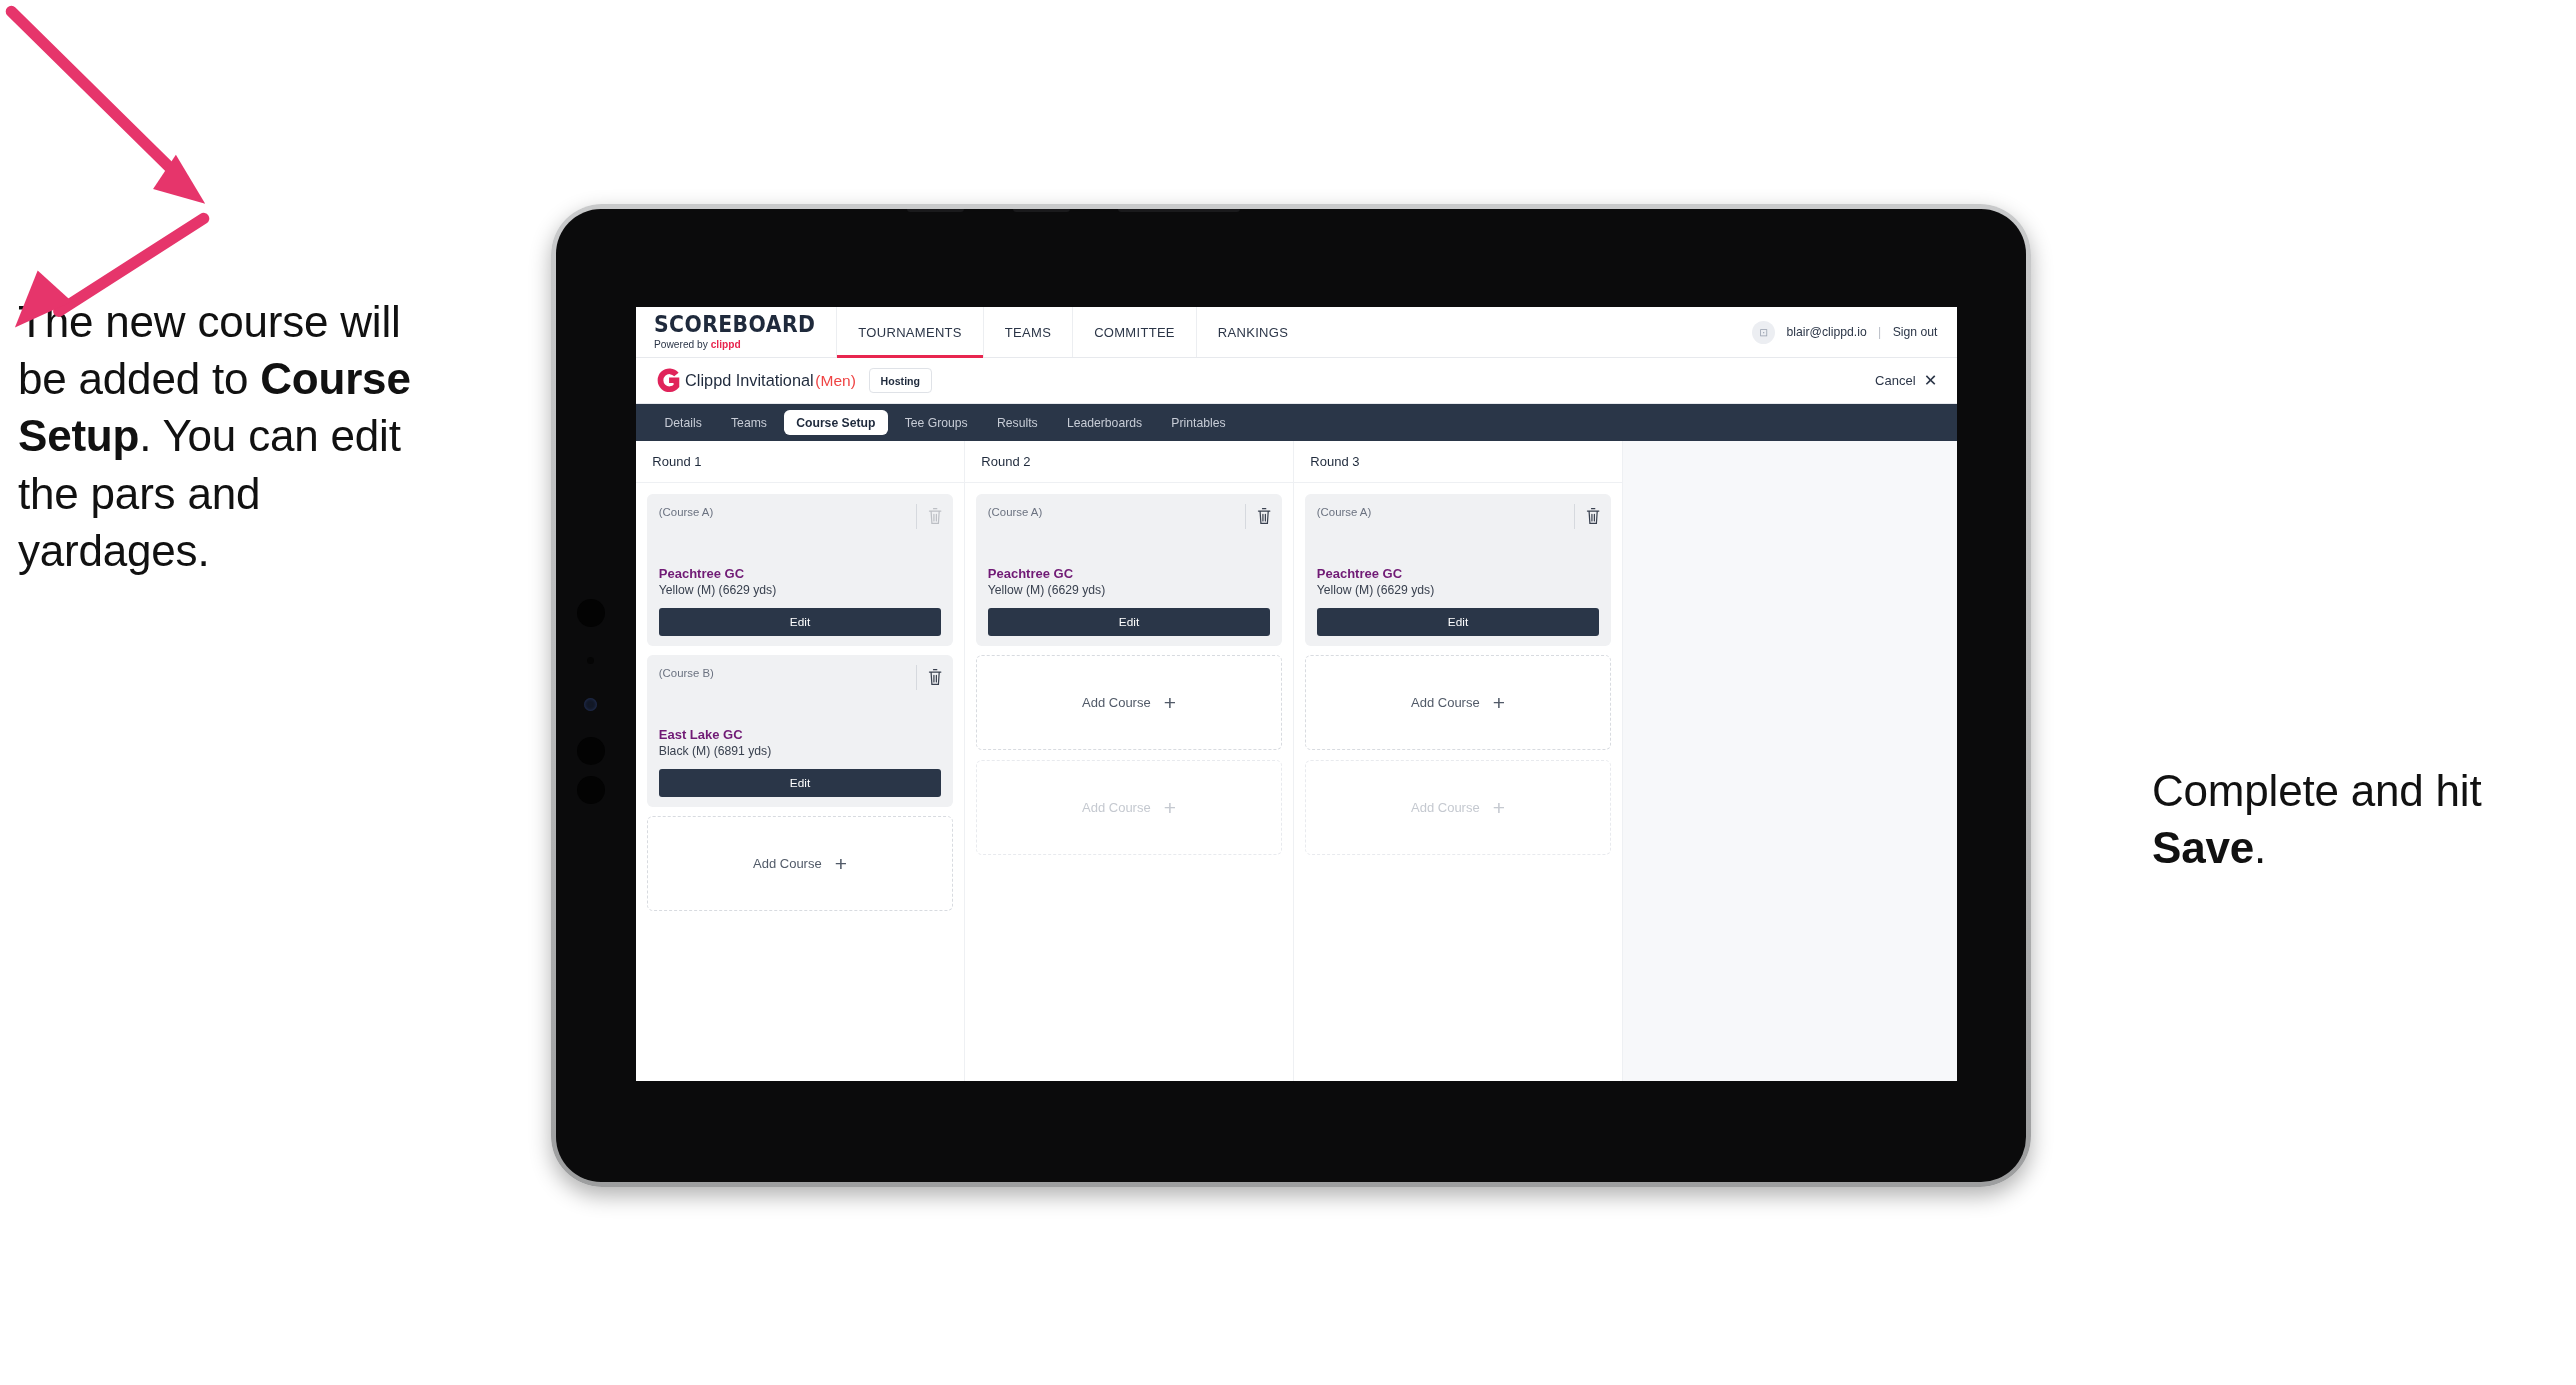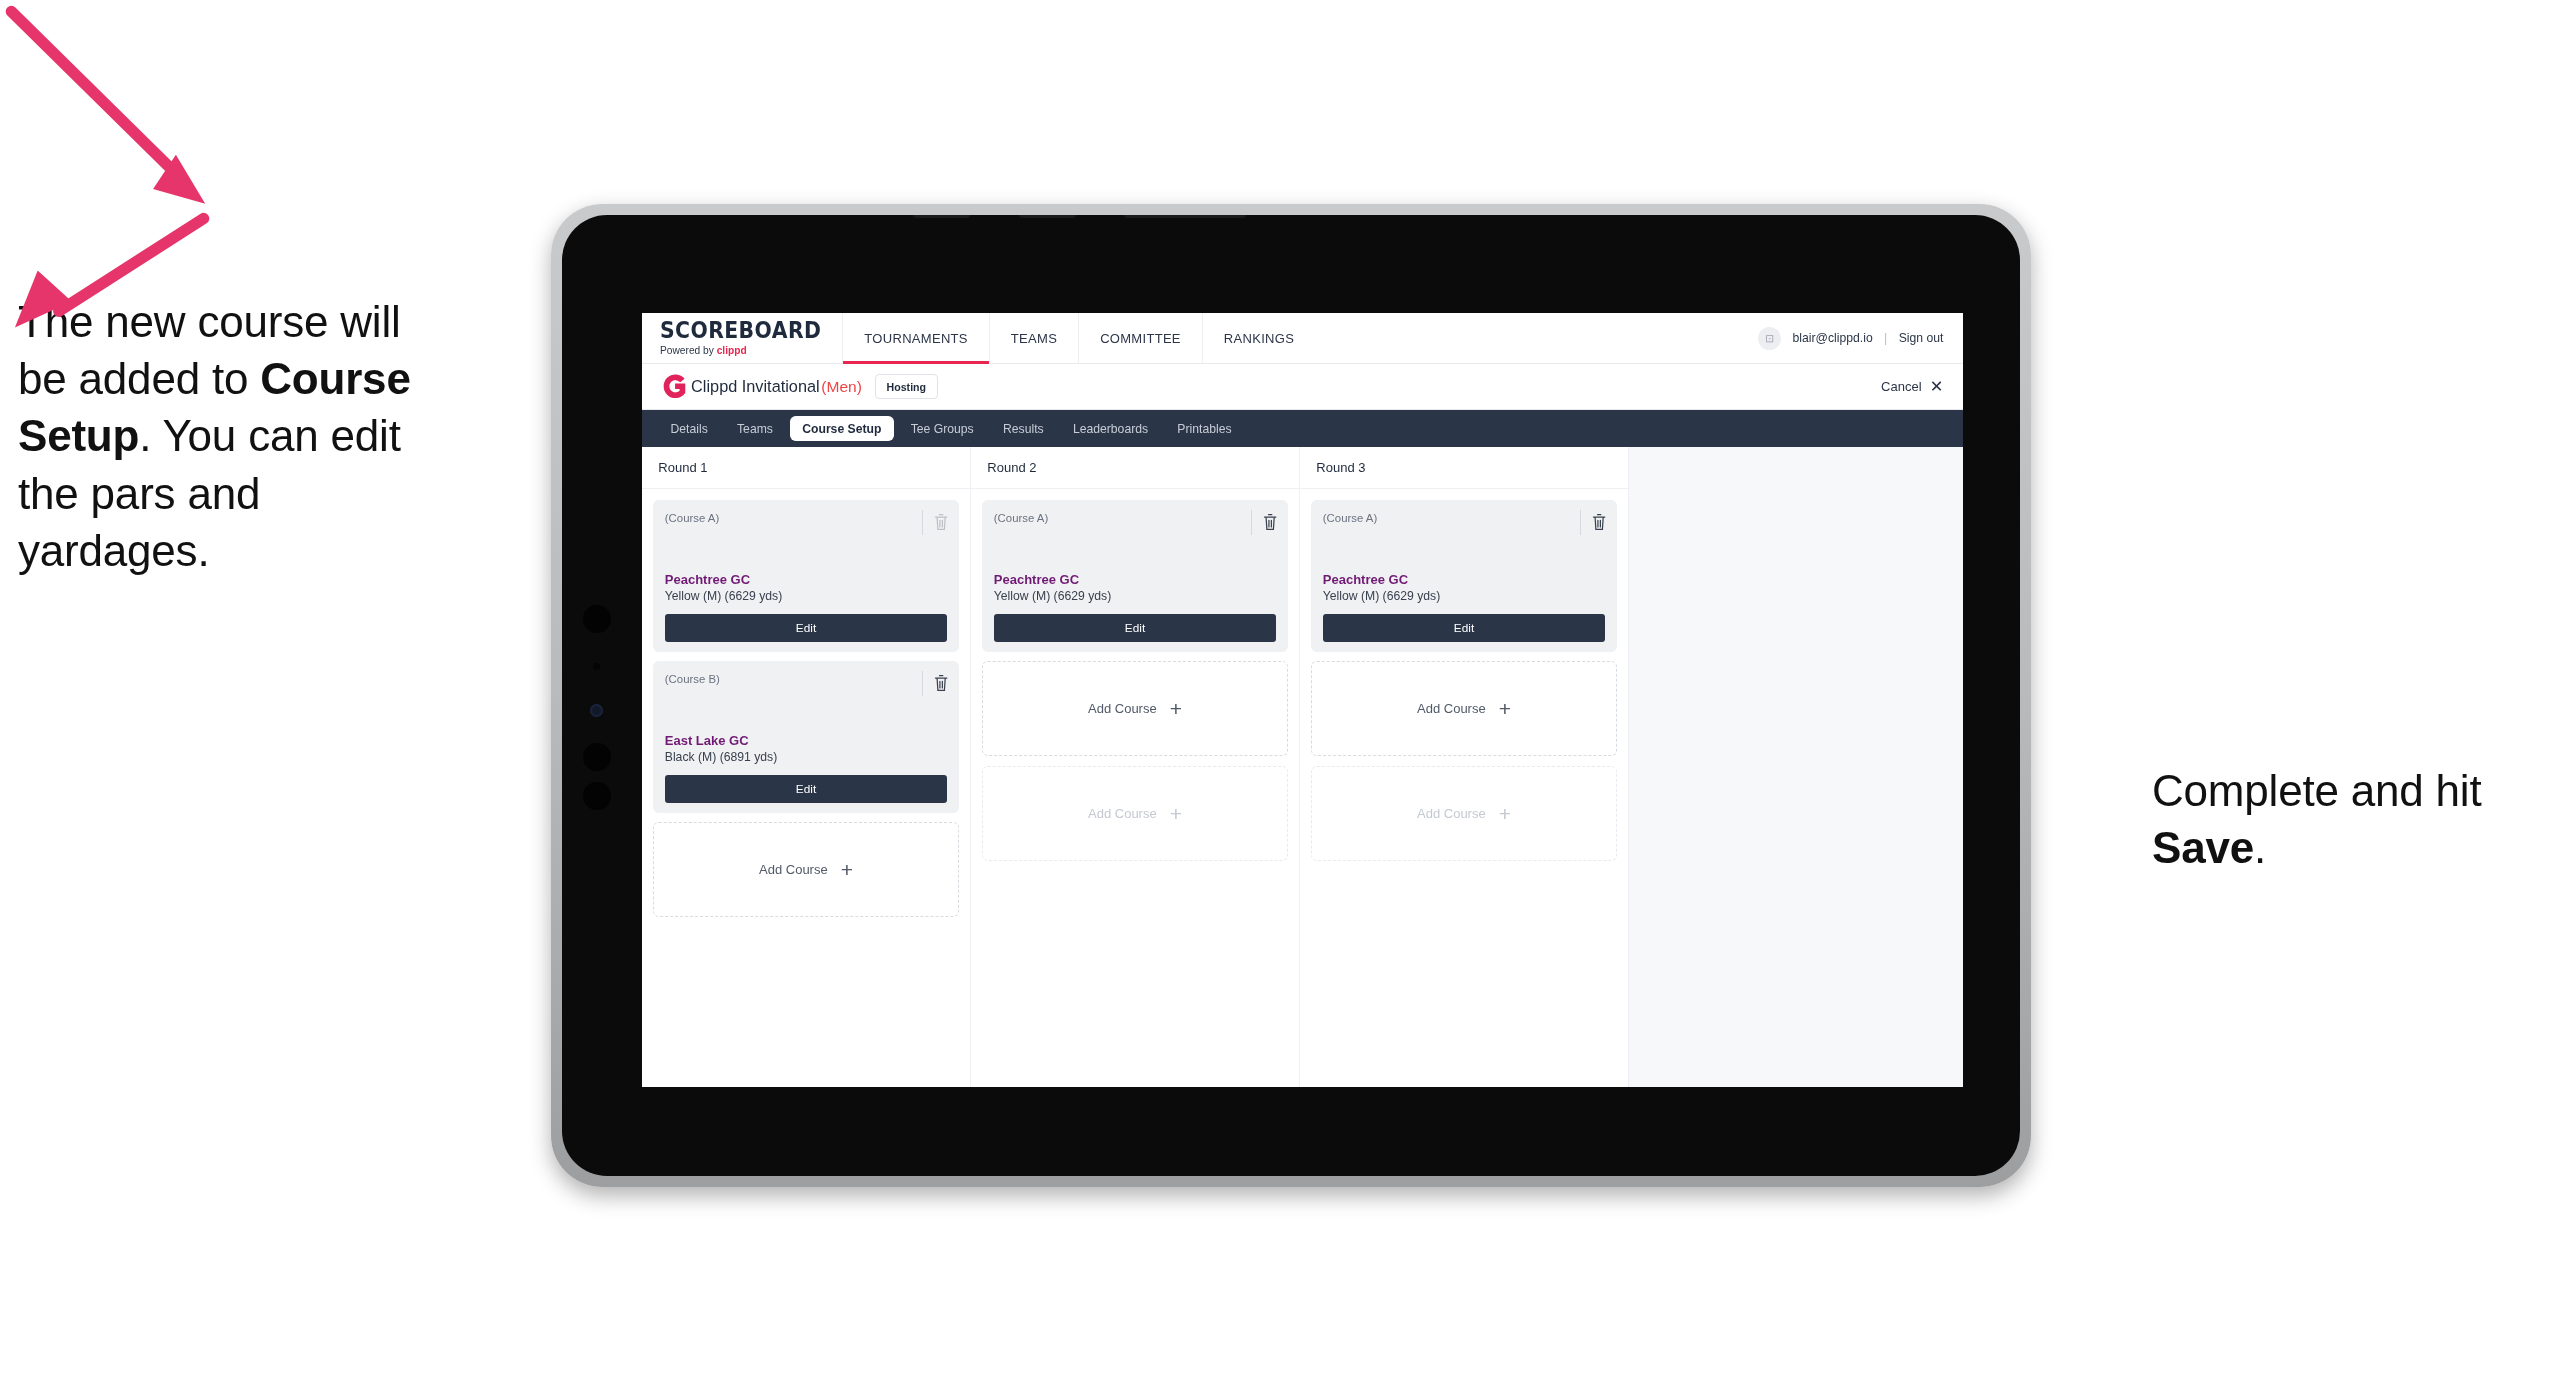--- a/index.html
+++ b/index.html
@@ -28,21 +28,21 @@
   #arrow-left-wrap  { left: 457px;  top: 440px;  width: 228px; height: 212px; }
   #arrow-right-wrap { left: 1956px; top: 905px; width: 212px; height: 122px; }
 
   
   #tablet {
     position: absolute;
     left: 551px; top: 204px;
     width: 1480px; height: 983px;
     background: linear-gradient(180deg,#c9cacb 0%, #b9babb 50%, #9d9e9f 100%);
     border-radius: 51px;
-    padding: 11px;
+    padding: 5px;
     box-shadow: 0 8.2px 21px rgba(0,0,0,.30);
   }
   #tablet-screen {
     position: relative;
     width: 100%; height: 100%;
     background: #0b0b0c;
     border-radius: 45px;
     overflow: hidden;
   }
   .bezel-dot { position:absolute; background:#000; border-radius:50%; }

